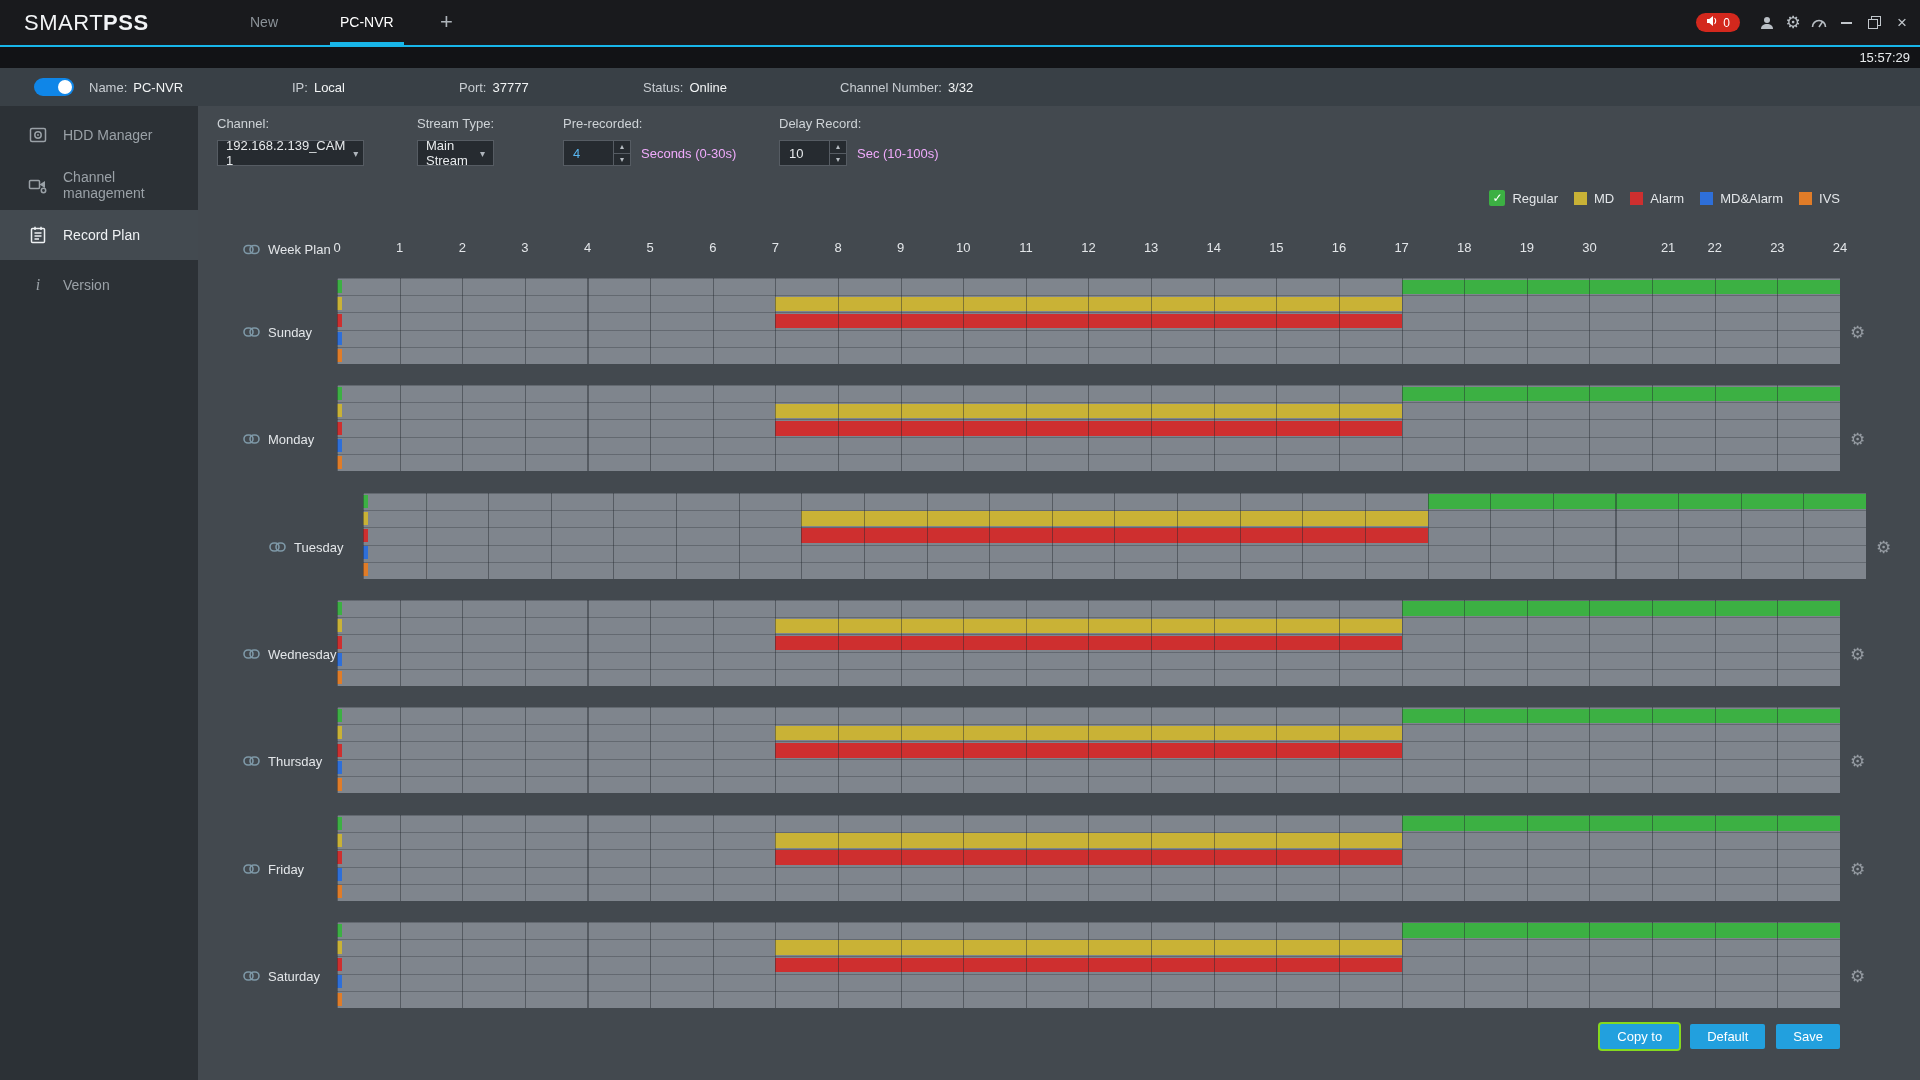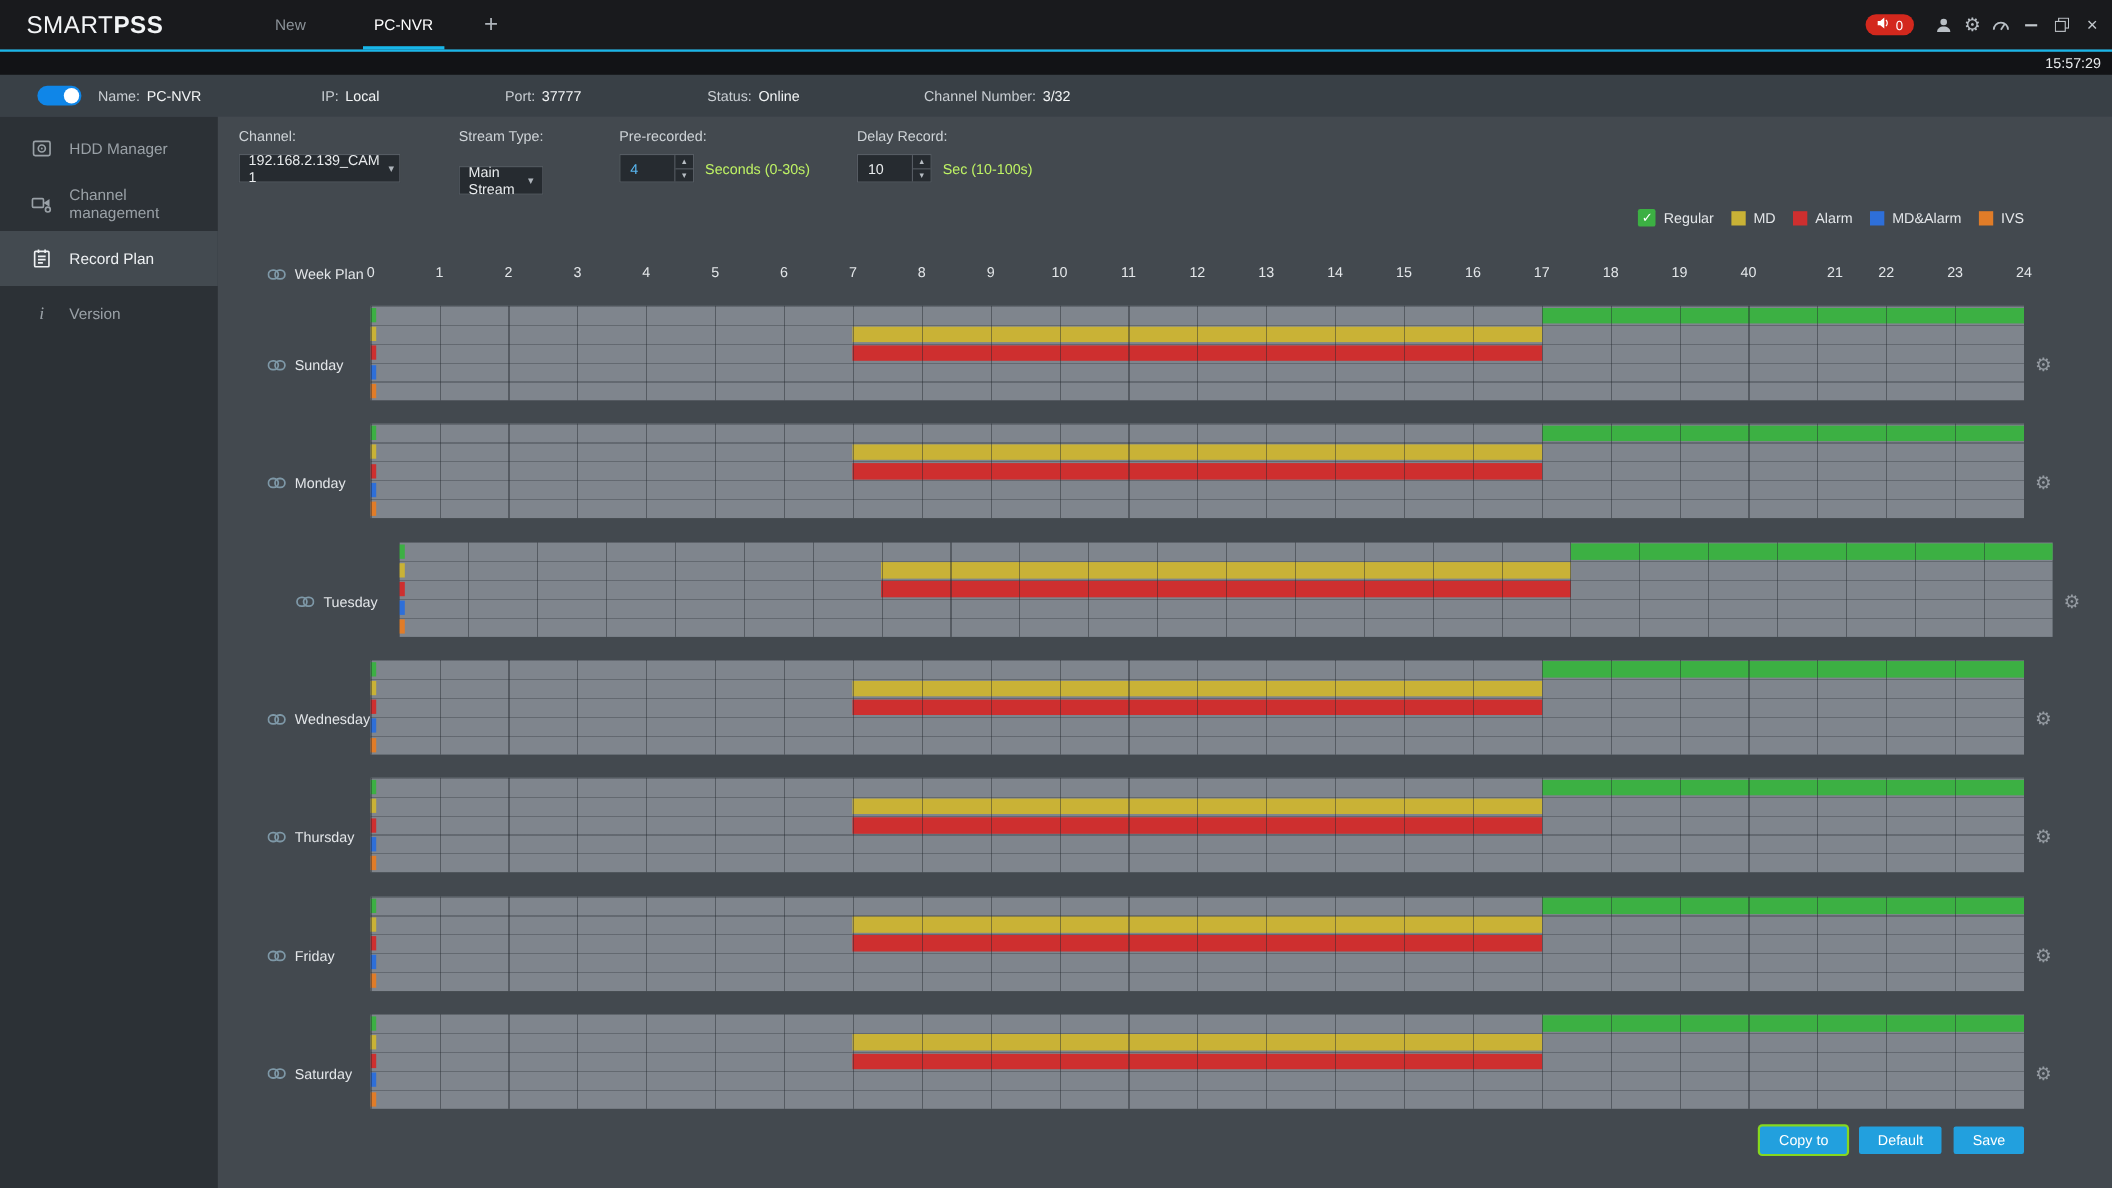--- a/index.html
+++ b/index.html
@@ -48,21 +48,21 @@
   .ctl-label { font-size:13px; color:#ced3d7; margin-bottom:9px; }
   .ctl-row { display:flex; align-items:center; gap:10px; }
   .select { height:26px; background:#262b30; border:1px solid #565c63; display:flex; align-items:center; justify-content:space-between; padding:0 8px; font-size:13px; color:#e8ebed; cursor:pointer; }
   .caret { font-size:10px; color:#aeb4bb; margin-left:8px; }
   .spin { height:26px; background:#262b30; border:1px solid #565c63; display:flex; align-items:stretch; cursor:text; }
   .spin-val { flex:1; display:flex; align-items:center; padding-left:9px; font-size:13px; color:#e8ebed; }
   .spin-val.blue { color:#58b6f0; }
   .spin-btns { display:flex; flex-direction:column; width:17px; border-left:1px solid #565c63; }
   .spin-btns span { flex:1; font-size:8px; line-height:12px; text-align:center; color:#b7bdc3; cursor:pointer; }
   .spin-btns span + span { border-top:1px solid #565c63; }
-  .hint { font-size:13px; color:#bef264; white-space:nowrap;text-align:center; }
+  .hint { font-size:13px; color:#f0abfc; white-space:nowrap;text-align:center; }
   
   .legend { position:absolute; top:84px; right:80px; display:flex; align-items:center; gap:16px; }
   .legend-item { display:flex; align-items:center; gap:7px; font-size:13px; color:#e3e6e9; }
   .cb { width:16px; height:16px; border-radius:2px; color:#fff; font-size:12px; display:flex; align-items:center; justify-content:center; cursor:pointer; }
   .swatch { width:13px; height:13px; display:inline-block; }
   
   .ruler-num { position:absolute; top:134px; transform:translateX(-50%); font-size:13px; color:#e3e6e9; }
   .week-plan { position:absolute; left:45px; top:136px; display:flex; align-items:center; gap:8px; font-size:13px; color:#e3e6e9; }
   .day-row { position:absolute; left:0; width:100%; height:108px; }
   .day-label { position:absolute; left:45px; top:50%; transform:translateY(-50%); display:flex; align-items:center; gap:8px; font-size:13px; color:#e3e6e9; white-space:nowrap; }
@@ -196,21 +196,21 @@
       <div class="ctl-row">
         <div class="select" style="width:147px;">
           <span>192.168.2.139_CAM 1</span>
           <span class="caret">▾</span>
         </div>
       </div>
     </div>
     <div class="ctl-group" style="left:200px;">
       <div class="ctl-label">Stream Type:</div>
       <div class="ctl-row">
-        <div class="select" style="width:77px;margin-top:11px;">
+        <div class="select" style="width:77px;">
           <span>Main Stream</span>
           <span class="caret">▾</span>
         </div>
       </div>
     </div>
     <div class="ctl-group" style="left:346px;">
       <div class="ctl-label">Pre-recorded:</div>
       <div class="ctl-row">
         <div class="spin" style="width:68px;">
           <span class="spin-val blue">4</span>
@@ -283,21 +283,21 @@
       <span class="ruler-num" style="left: 765.25px;">10</span>
       <span class="ruler-num" style="left: 827.875px;">11</span>
       <span class="ruler-num" style="left: 890.5px;">12</span>
       <span class="ruler-num" style="left: 953.125px;">13</span>
       <span class="ruler-num" style="left: 1015.75px;">14</span>
       <span class="ruler-num" style="left: 1078.38px;">15</span>
       <span class="ruler-num" style="left: 1141px;">16</span>
       <span class="ruler-num" style="left: 1203.62px;">17</span>
       <span class="ruler-num" style="left: 1266.25px;">18</span>
       <span class="ruler-num" style="left: 1328.88px;">19</span>
-      <span class="ruler-num" style="left: 1391.5px;">40</span>
+      <span class="ruler-num" style="left: 1391.5px;">30</span>
       <span class="ruler-num" style="left: 1454.12px; margin-left: 16px;">21</span>
       <span class="ruler-num" style="left: 1516.75px;">22</span>
       <span class="ruler-num" style="left: 1579.38px;">23</span>
       <span class="ruler-num" style="left: 1642px;">24</span>
     </div>
   <div id="rows">
       <div class="day-row" style="top: 172px;">
         <div class="day-label">
           <span class="link-ic">
             <svg width="17" height="11" viewBox="0 0 17 11" fill="none" stroke="#7e98a7" stroke-width="1.6">

